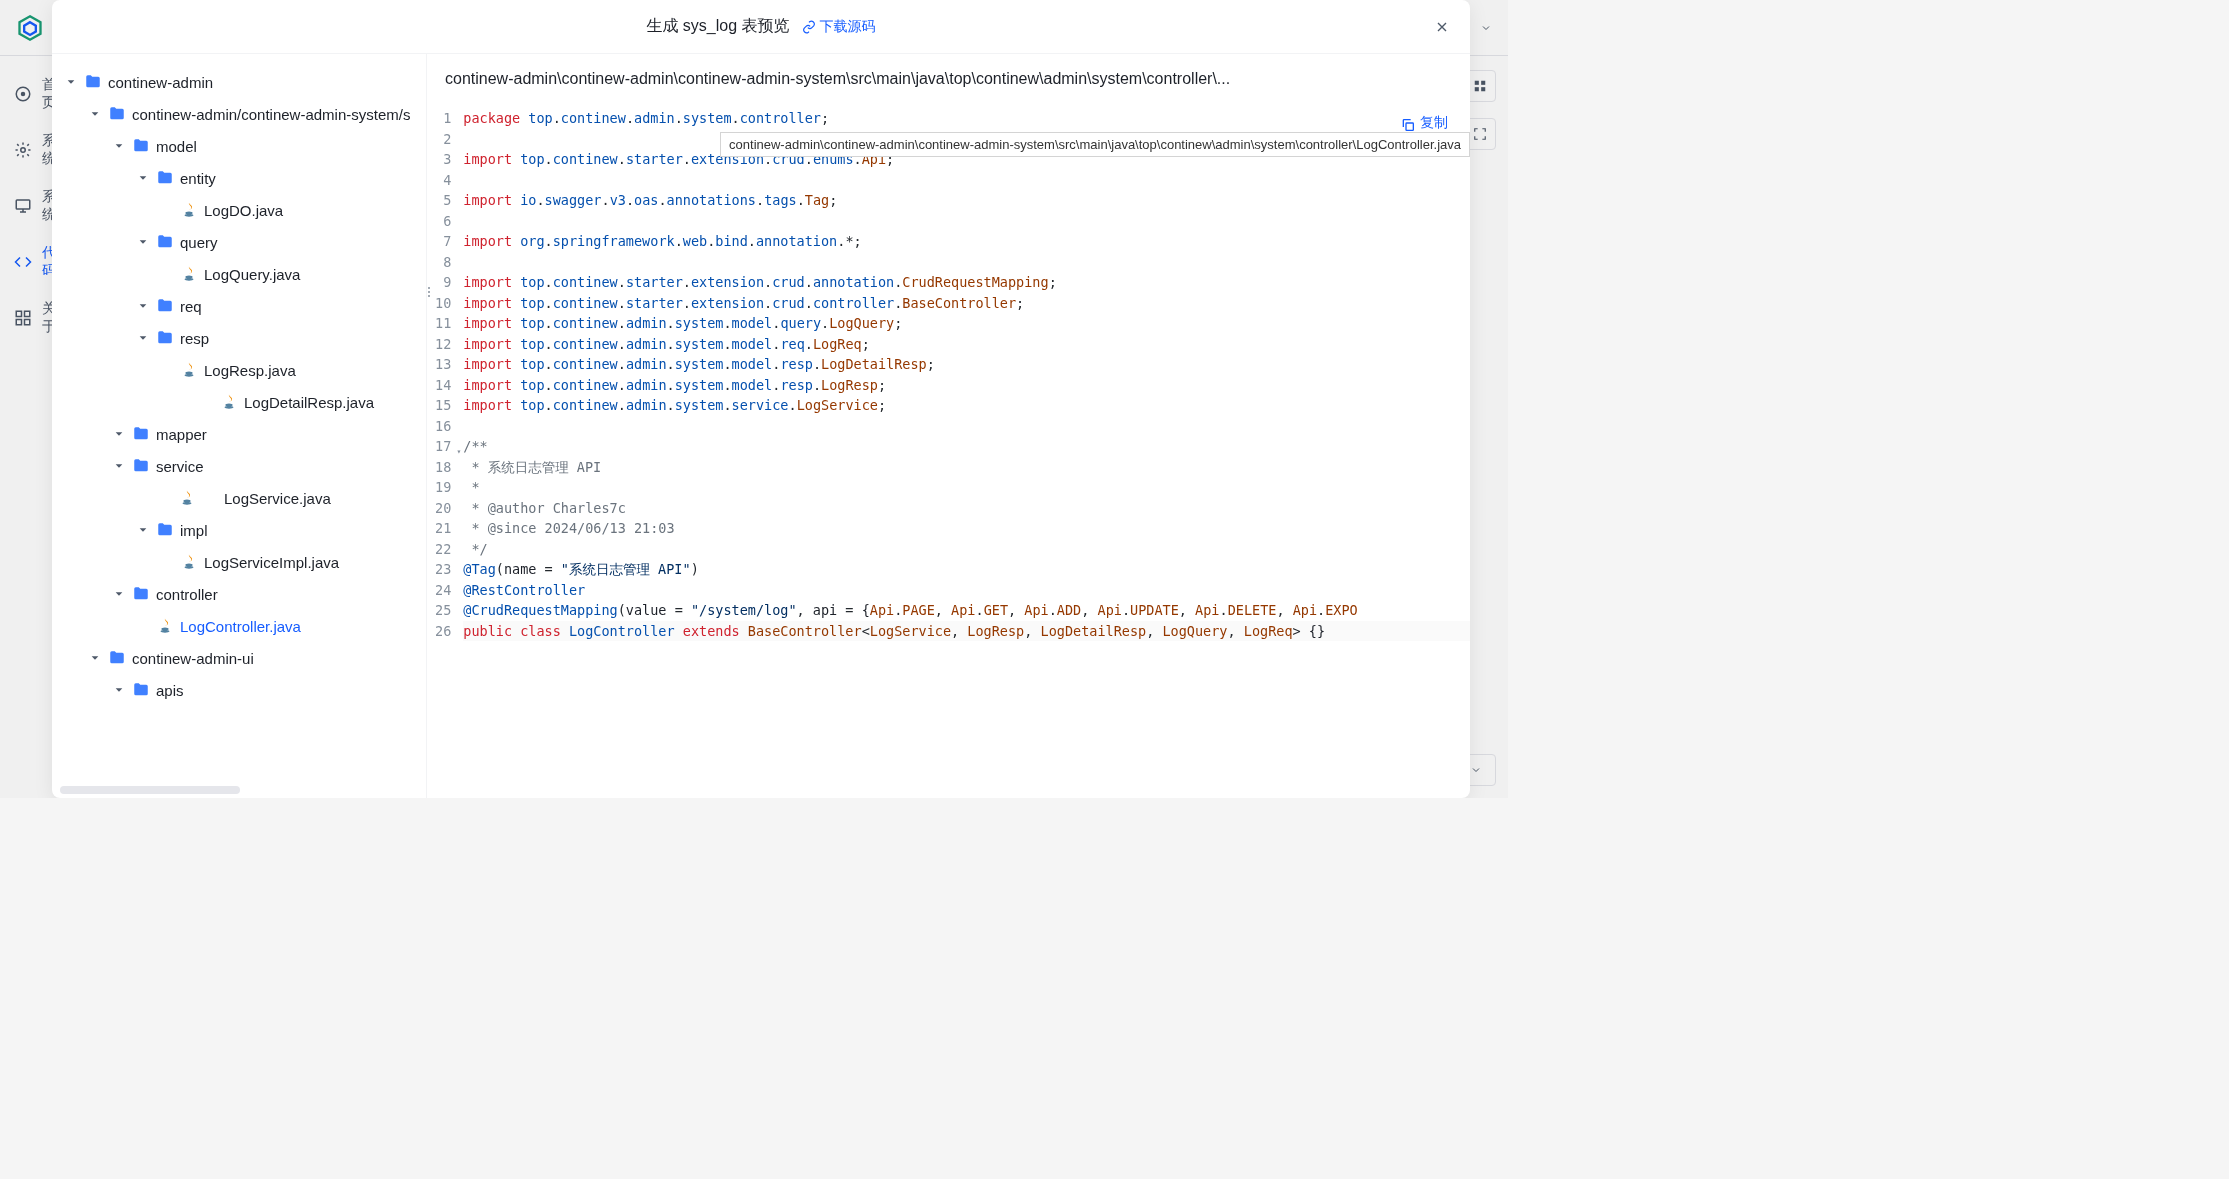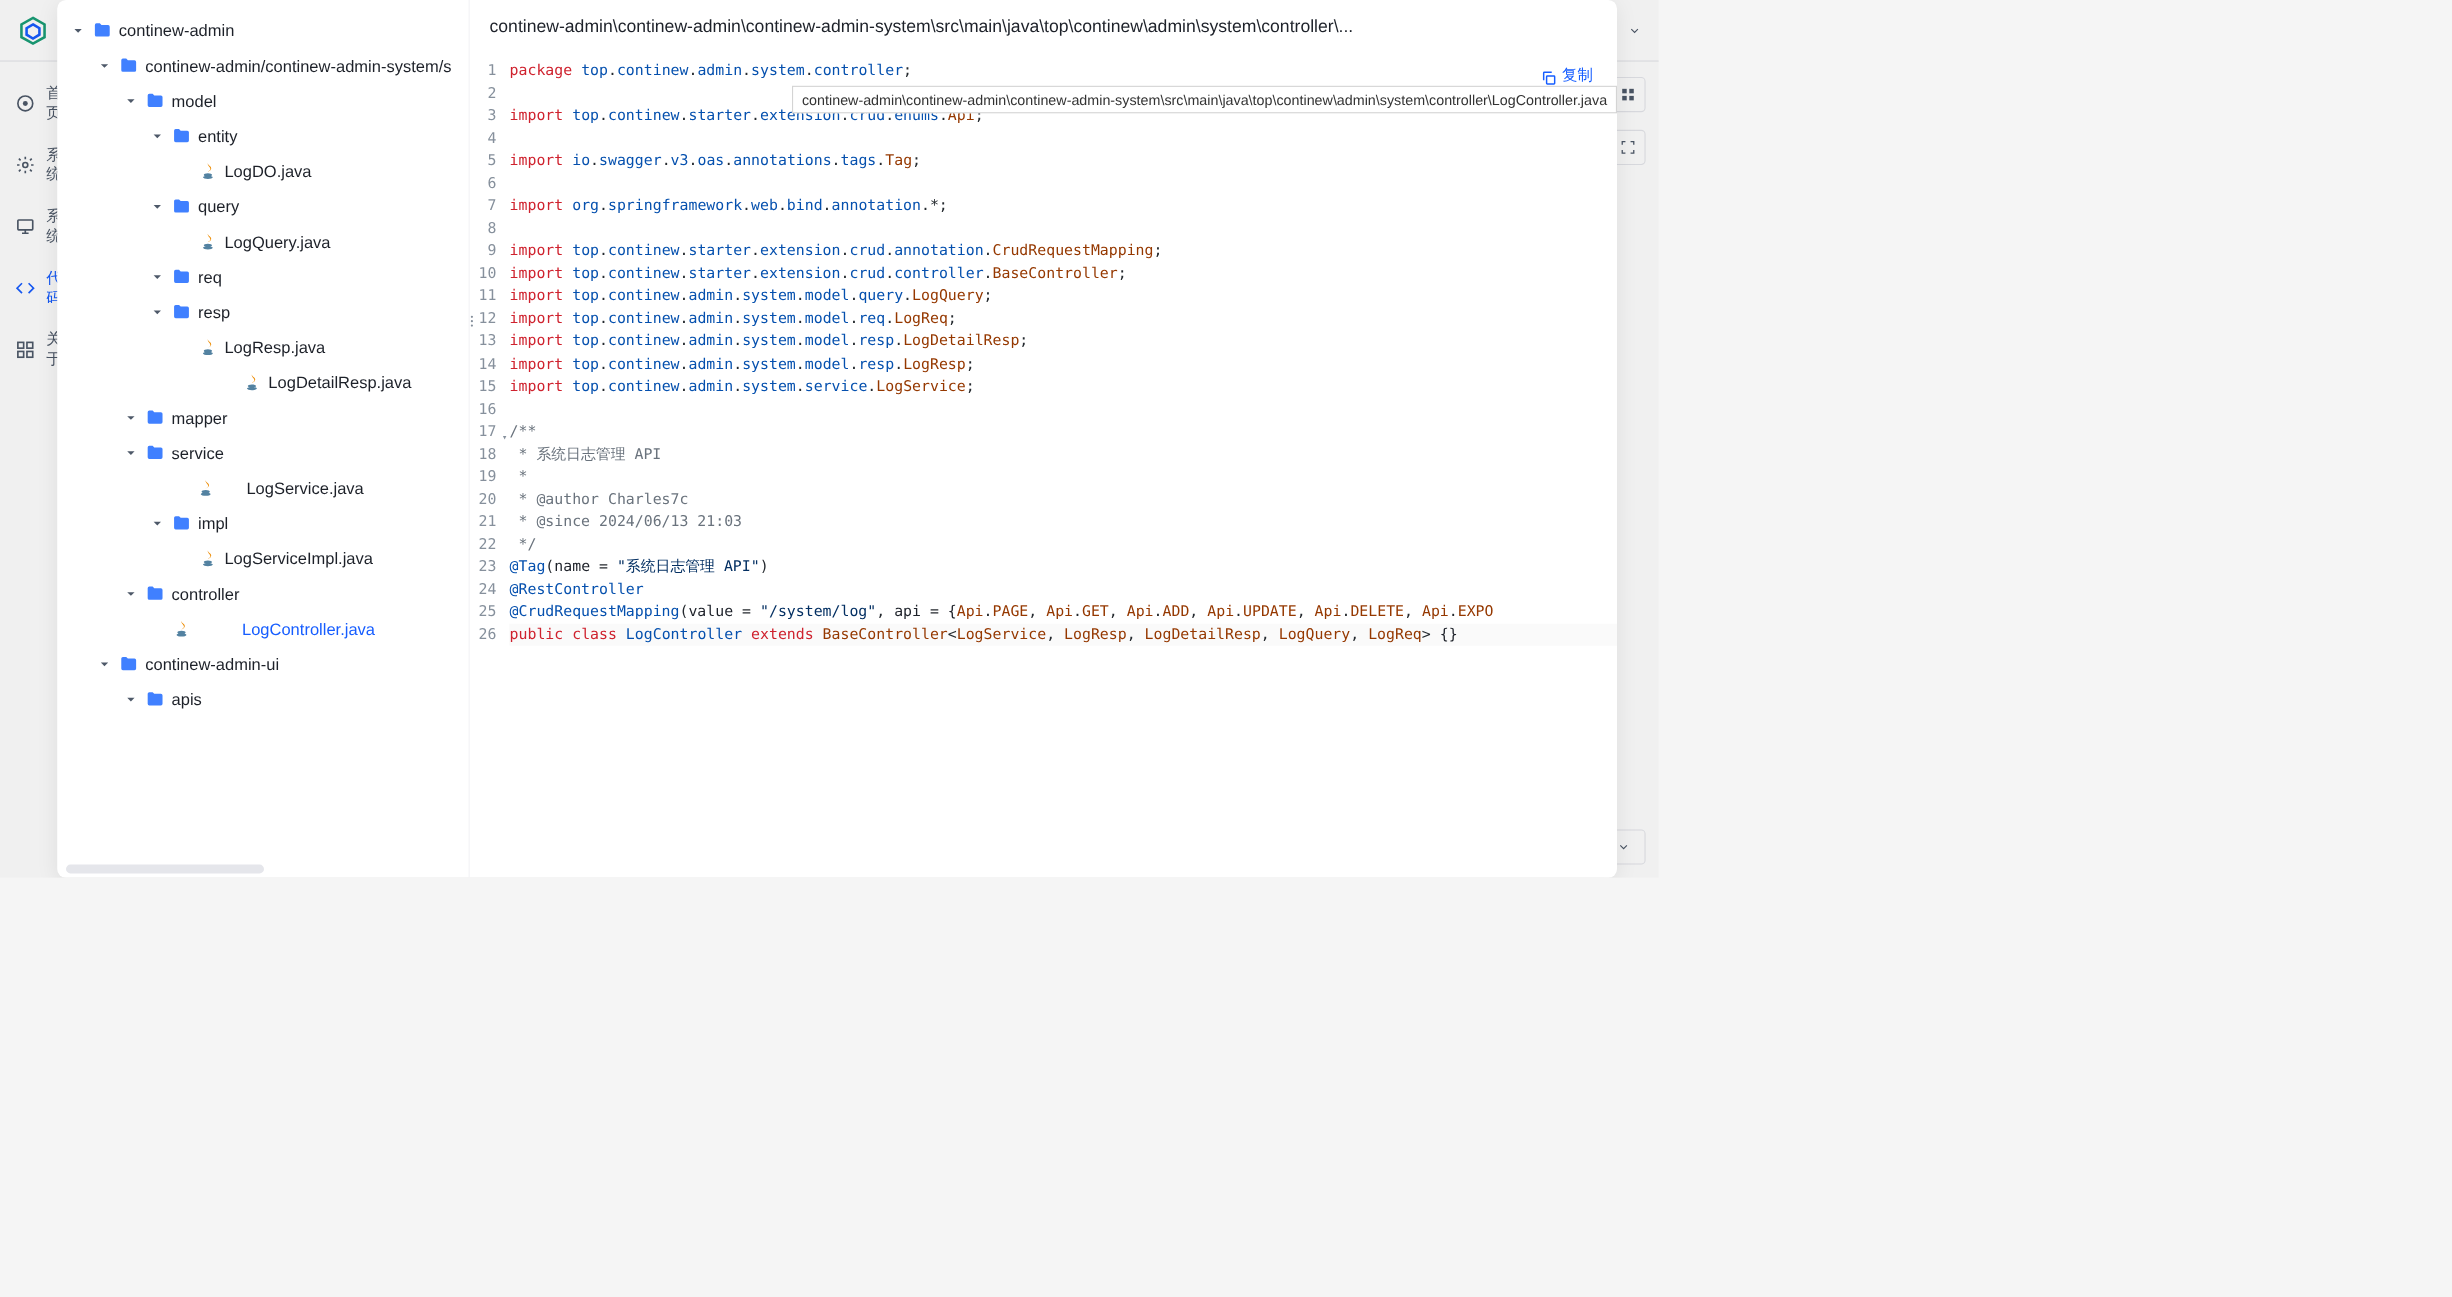--- a/index.html
+++ b/index.html
@@ -33,21 +33,21 @@
     
     .tree-panel { width: 375px; overflow: auto; padding: 12px 8px 12px 8px; border-right: 1px solid #f2f3f5; position: relative; }
     .tree-panel::-webkit-scrollbar { width: 8px; height: 8px; }
     .tree-panel::-webkit-scrollbar-thumb { background: #c9cdd4; border-radius: 4px; }
     .tree { white-space: nowrap; }
     .tree-node { display: flex; align-items: center; gap: 6px; padding: 5px 4px; cursor: pointer; font-size: 15px; min-height: 32px; }
     .tree-chevron { width: 14px; height: 14px; display: flex; align-items: center; justify-content: center; color: #4e5969; flex-shrink: 0; }
     .tree-chevron.blank { visibility: hidden; }
     .tree-icon { width: 18px; height: 18px; flex-shrink: 0; }
     .tree-label { color: #1d2129; }
-    .tree-label.selected { color: #165dff; margin-left: 40px; }
+    .tree-label.selected { color: #165dff; }
     
     
     .code-panel { flex: 1; display: flex; flex-direction: column; overflow: hidden; position: relative; }
     .code-path { height: 50px; display: flex; align-items: center; padding: 0 18px; font-size: 16px; color: #1d2129; white-space: nowrap; overflow: hidden; text-overflow: ellipsis; }
     .code-tooltip { position: absolute; top: 78px; right: 0; background: #fff; border: 1px solid #d4d4d4; padding: 4px 8px; font-size: 13px; color: #333; z-index: 10; white-space: nowrap; }
     .code-block { flex: 1; display: flex; font-family: "Consolas", "Monaco", monospace; font-size: 13.5px; line-height: 20.5px; overflow: auto; position: relative; padding-top: 4px; }
     .code-copy { position: absolute; right: 22px; top: 8px; display: flex; align-items: flex-end; gap: 4px; color: #165dff; font-size: 14px; cursor: pointer; z-index: 5; font-family: -apple-system, sans-serif; }
     .copy-icon { width: 16px; height: 16px; }
     .gutter { padding: 0 12px 0 8px; text-align: right; color: #86909c; user-select: none; }
     .gutter-line { height: 20.5px; }
@@ -153,20 +153,34 @@
       </div>
     <div class="bg-select">
         <svg width="12" height="12" viewBox="0 0 24 24">
           <path fill="none" stroke="#4e5969" stroke-width="2" d="M6 9l6 6 6-6"></path>
         </svg>
       </div>
   </div>
 </div>
 
 <div class="modal">
+  <div class="modal-header">
+    <span class="modal-title">生成 sys_log 表预览</span>
+    <span class="modal-download">
+      <svg class="link-icon" viewBox="0 0 24 24" fill="none" stroke="#165dff" stroke-width="2">
+          <path d="M10 13a5 5 0 007 0l3-3a5 5 0 00-7-7l-1 1M14 11a5 5 0 00-7 0l-3 3a5 5 0 007 7l1-1"></path>
+        </svg>
+      <span>下载源码</span>
+    </span>
+    <span class="modal-close">
+      <svg width="16" height="16" viewBox="0 0 24 24" fill="none" stroke="currentColor" stroke-width="2">
+          <path d="M18 6L6 18M6 6l12 12"></path>
+        </svg>
+    </span>
+  </div>
   <div class="modal-body">
     <div class="tree-panel">
       <div class="tree" id="tree-root">
           <div class="tree-node" style="padding-left: 4px;">
             <span class="tree-chevron ">
               <svg width="10" height="10" viewBox="0 0 24 24">
                 <path fill="#4e5969" d="M12 16L4 8h16z"></path>
               </svg>
             </span>
             <svg class="tree-icon" viewBox="0 0 24 24">

